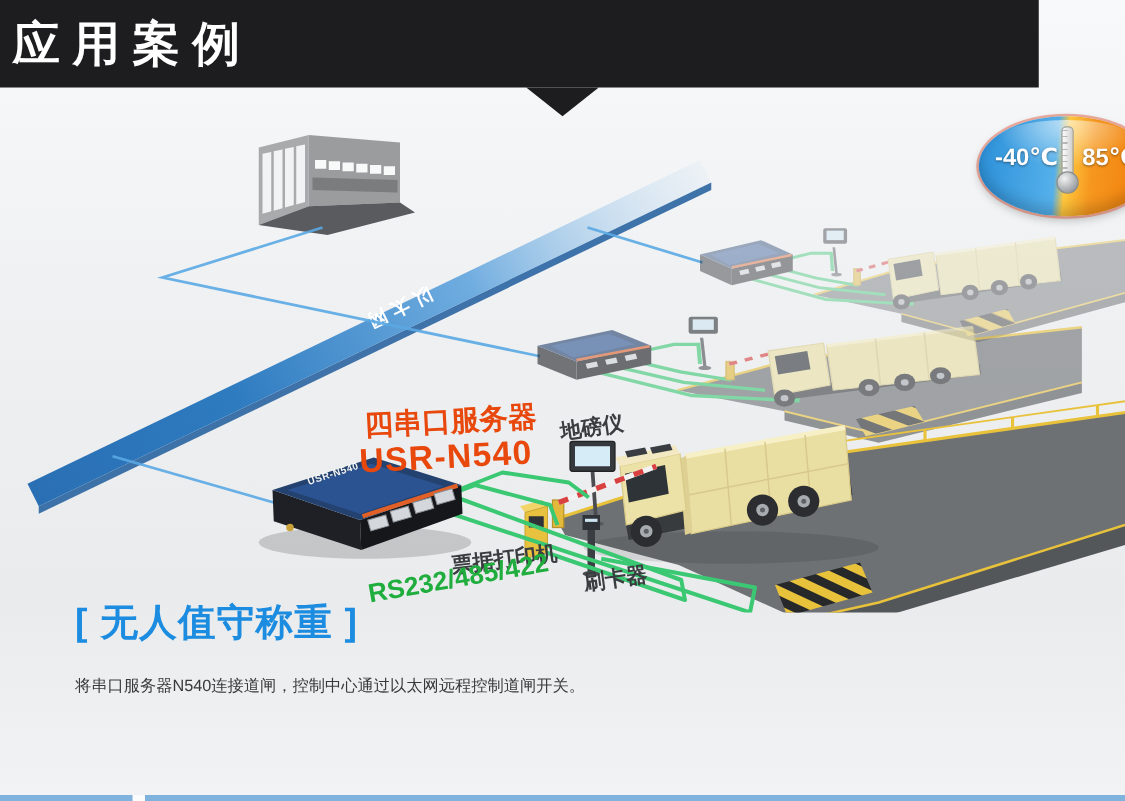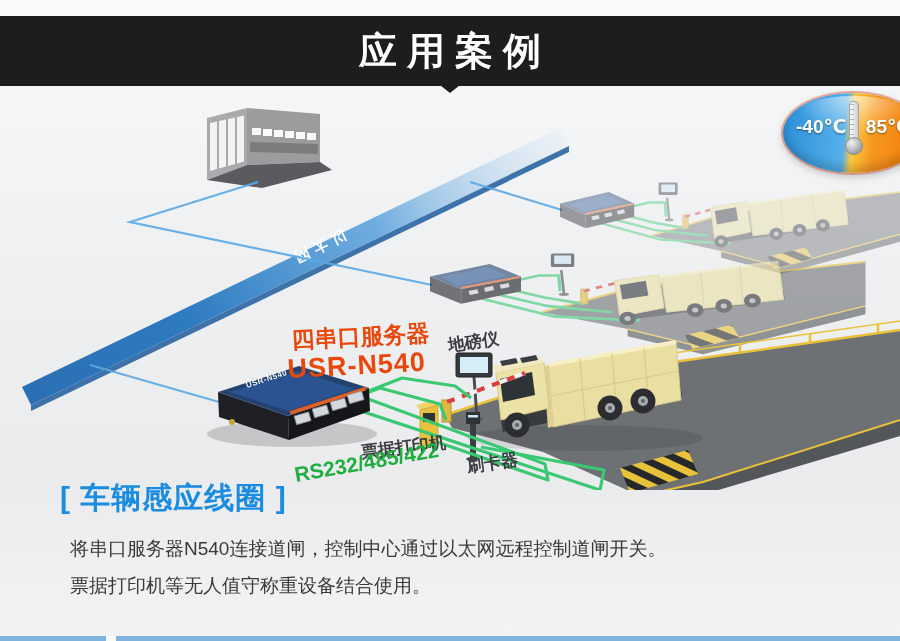--- a/index.html
+++ b/index.html
@@ -3,22 +3,22 @@
 <meta charset="utf-8">
 <style>
   html,body{margin:0;padding:0;background:#fff;}
   .page{
     position:relative;width:900px;height:641px;overflow:hidden;
     font-family:"Liberation Sans","DejaVu Sans",sans-serif;
     background:linear-gradient(180deg,#f8f9fa 0%,#eef0f2 40%,#e9ebed 75%,#f2f3f4 100%);
   }
   
   .header{
-    position:absolute;top:16px;left:0;width:900px;height:70px;background:#1d1d1f;z-index:5;
-    display:flex;align-items:center;justify-content:center;
+    position:absolute;top:0;left:0;width:831px;height:70px;background:#1d1d1f;z-index:5;
+    display:flex;align-items:center;justify-content:flex-start;
   }
   .header h1{
     margin:0;color:#fff;font-size:38px;font-weight:bold;letter-spacing:10px;text-indent:10px;
   }
   .header-arrow{
     position:absolute;top:70px;left:421px;width:0;height:0;z-index:5;
     border-left:29px solid transparent;border-right:29px solid transparent;
     border-top:23px solid #1d1d1f;
   }
   
@@ -55,21 +55,21 @@
   .diagram{position:absolute;top:70px;left:0;width:900px;height:420px;}
   .lbl-dark{font-size:17px;font-weight:600;fill:#3a3d40;}
   .lbl-orange1{font-size:23px;font-weight:bold;fill:#e8480c;}
   .lbl-orange2{font-size:27px;font-weight:bold;fill:#e8480c;letter-spacing:1px;}
   .lbl-green{font-size:21px;font-weight:bold;fill:#1fae3d;}
   .lbl-eth{font-size:15px;font-weight:bold;fill:#ffffff;letter-spacing:5px;}
   .lbl-model{font-size:8px;font-weight:bold;fill:#ffffff;opacity:.95;letter-spacing:.5px;}
   
   .caption{position:absolute;left:60px;top:478px;width:800px;}
   .caption h2{margin:0 0 16px 0;font-size:30px;font-weight:bold;color:#1b8ce0;letter-spacing:1px;}
-  .caption p{margin:10px;font-size:19px;line-height:27px;color:#3a3a3a;}
+  .caption p{margin:0;font-size:13px;line-height:27px;color:#3a3a3a;}
   
   .bottom-bar{position:absolute;left:0;bottom:0;width:900px;height:5px;background:#7fb3dd;}
   .bottom-bar .gap{position:absolute;left:106px;top:0;width:10px;height:100%;background:#fafbfb;}
 </style>
 </head>
 <body>
 
 <div class="page">
 
   <div class="header">
@@ -291,22 +291,21 @@
 
     <text class="lbl-orange1" x="292" y="278" transform="rotate(-3 292 278)">四串口服务器</text>
     <text class="lbl-orange2" x="288" y="308" transform="rotate(-3 288 308)">USR-N540</text>
     <text class="lbl-dark" x="449" y="281" transform="rotate(-8 449 281)">地磅仪</text>
     <text class="lbl-dark" x="362" y="388" transform="rotate(-7 362 388)">票据打印机</text>
     <text class="lbl-dark" x="468" y="402" transform="rotate(-8 468 402)">刷卡器</text>
     <text class="lbl-green" x="296" y="412" transform="rotate(-10 296 412)">RS232/485/422</text>
   </svg>
 
   <div class="caption">
-    <h2>[ 车辆感应线圈 ]</h2>
+    <h2>[ 无人值守称重 ]</h2>
     <p>将串口服务器N540连接道闸，控制中心通过以太网远程控制道闸开关。</p>
-    <p>票据打印机等无人值守称重设备结合使用。</p>
   </div>
 
   <div class="bottom-bar">
     <span class="gap"></span>
   </div>
 
 </div>
 
 </body></html>

